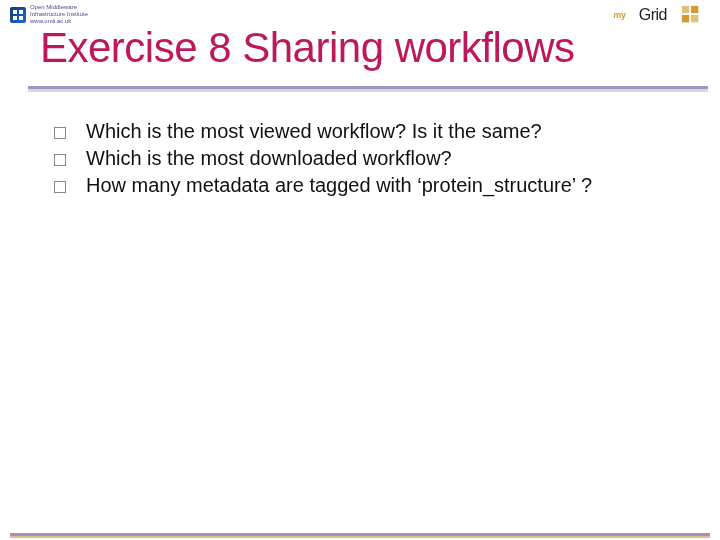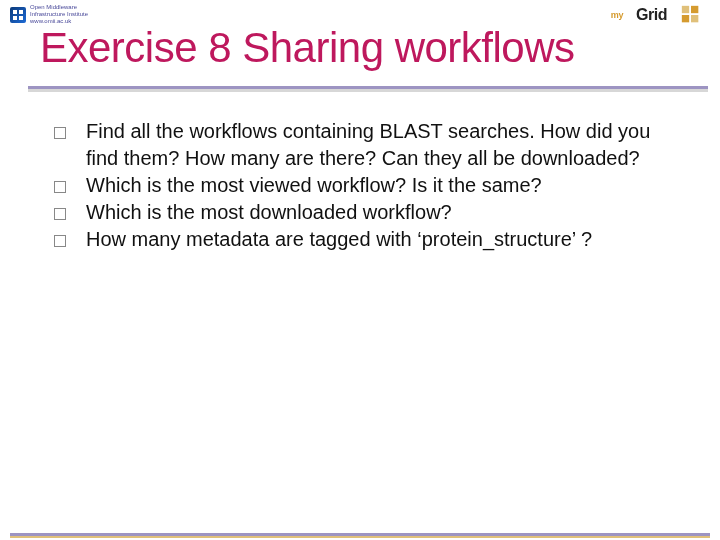--- a/index.html
+++ b/index.html
@@ -6,21 +6,21 @@
   html, body { width: 720px; height: 540px; font-family: Arial, Helvetica, sans-serif; background: #fff; overflow: hidden; }
   .slide { width: 720px; height: 540px; position: relative; background: #fff; }
 
   .header-band { position: absolute; top: 0; left: 0; right: 0; height: 26px; display: flex; justify-content: space-between; align-items: center; padding: 3px 18px 0 10px; }
   .logo-left { display: flex; align-items: center; gap: 4px; }
   .logo-left-box { width: 16px; height: 16px; background: linear-gradient(135deg,#0b3a7a 0%,#1e6bd6 100%); border-radius: 2px; display:flex; align-items:center; justify-content:center; }
   .logo-left-box svg { width:12px; height:12px; }
   .logo-left-text { font-size: 6px; line-height: 7px; color: #4a4a9a; }
   .logo-right { display:flex; align-items:center; gap:13px; }
   .logo-right .my { font-size: 9px; font-weight: bold; color: #d59b2f; vertical-align: super; letter-spacing: -0.3px;}
-  .logo-right .grid { font-size: 16px; font-weight: 700; color: #222; letter-spacing: -0.5px;}
+  .logo-right .grid { font-size: 16px; font-weight: 400; color: #222; letter-spacing: -0.5px;}
   .logo-right-glyph { width: 22px; height: 22px; }
 
   .title { position: absolute; top: 24px; left: 40px; font-size: 42px; font-weight: 400; color: #be185d; letter-spacing: -0.5px; }
   .rule { position: absolute; top: 86px; left: 28px; right: 12px; height: 3px; background: #9d94c2; }
   .rule::after { content:""; position:absolute; left:0; right:0; top:3px; height:3px; background:#d7d7d7; }
   .rule-page { position:absolute; right: 6px; top: -3px; background:#fff; padding:0 3px; font-size: 9px; color:#9d94c2; }
 
   .body { position: absolute; top: 118px; left: 54px; right: 50px; }
   ul.q { list-style: none; }
   ul.q li { position: relative; padding-left: 32px; font-size: 20px; line-height: 27px; color: #111; margin-bottom: 0; }
@@ -64,21 +64,20 @@
   </div>
 
   <div class="title">Exercise 8 Sharing workflows</div>
 
   <div class="rule">
     <span class="rule-page"></span>
   </div>
 
   <div class="body">
     <ul class="q">
-      <li>Find all the workflows containing BLAST searches. How did you find them? How many are there? Can they all be downloaded?</li>
       <li>Which is the most viewed workflow? Is it the same?</li>
       <li>Which is the most downloaded workflow?</li>
       <li>How many metadata are tagged with ‘protein_structure’ ?</li>
     </ul>
   </div>
 
   <div class="footer-bar"></div>
 </div>
 
 </body></html>

